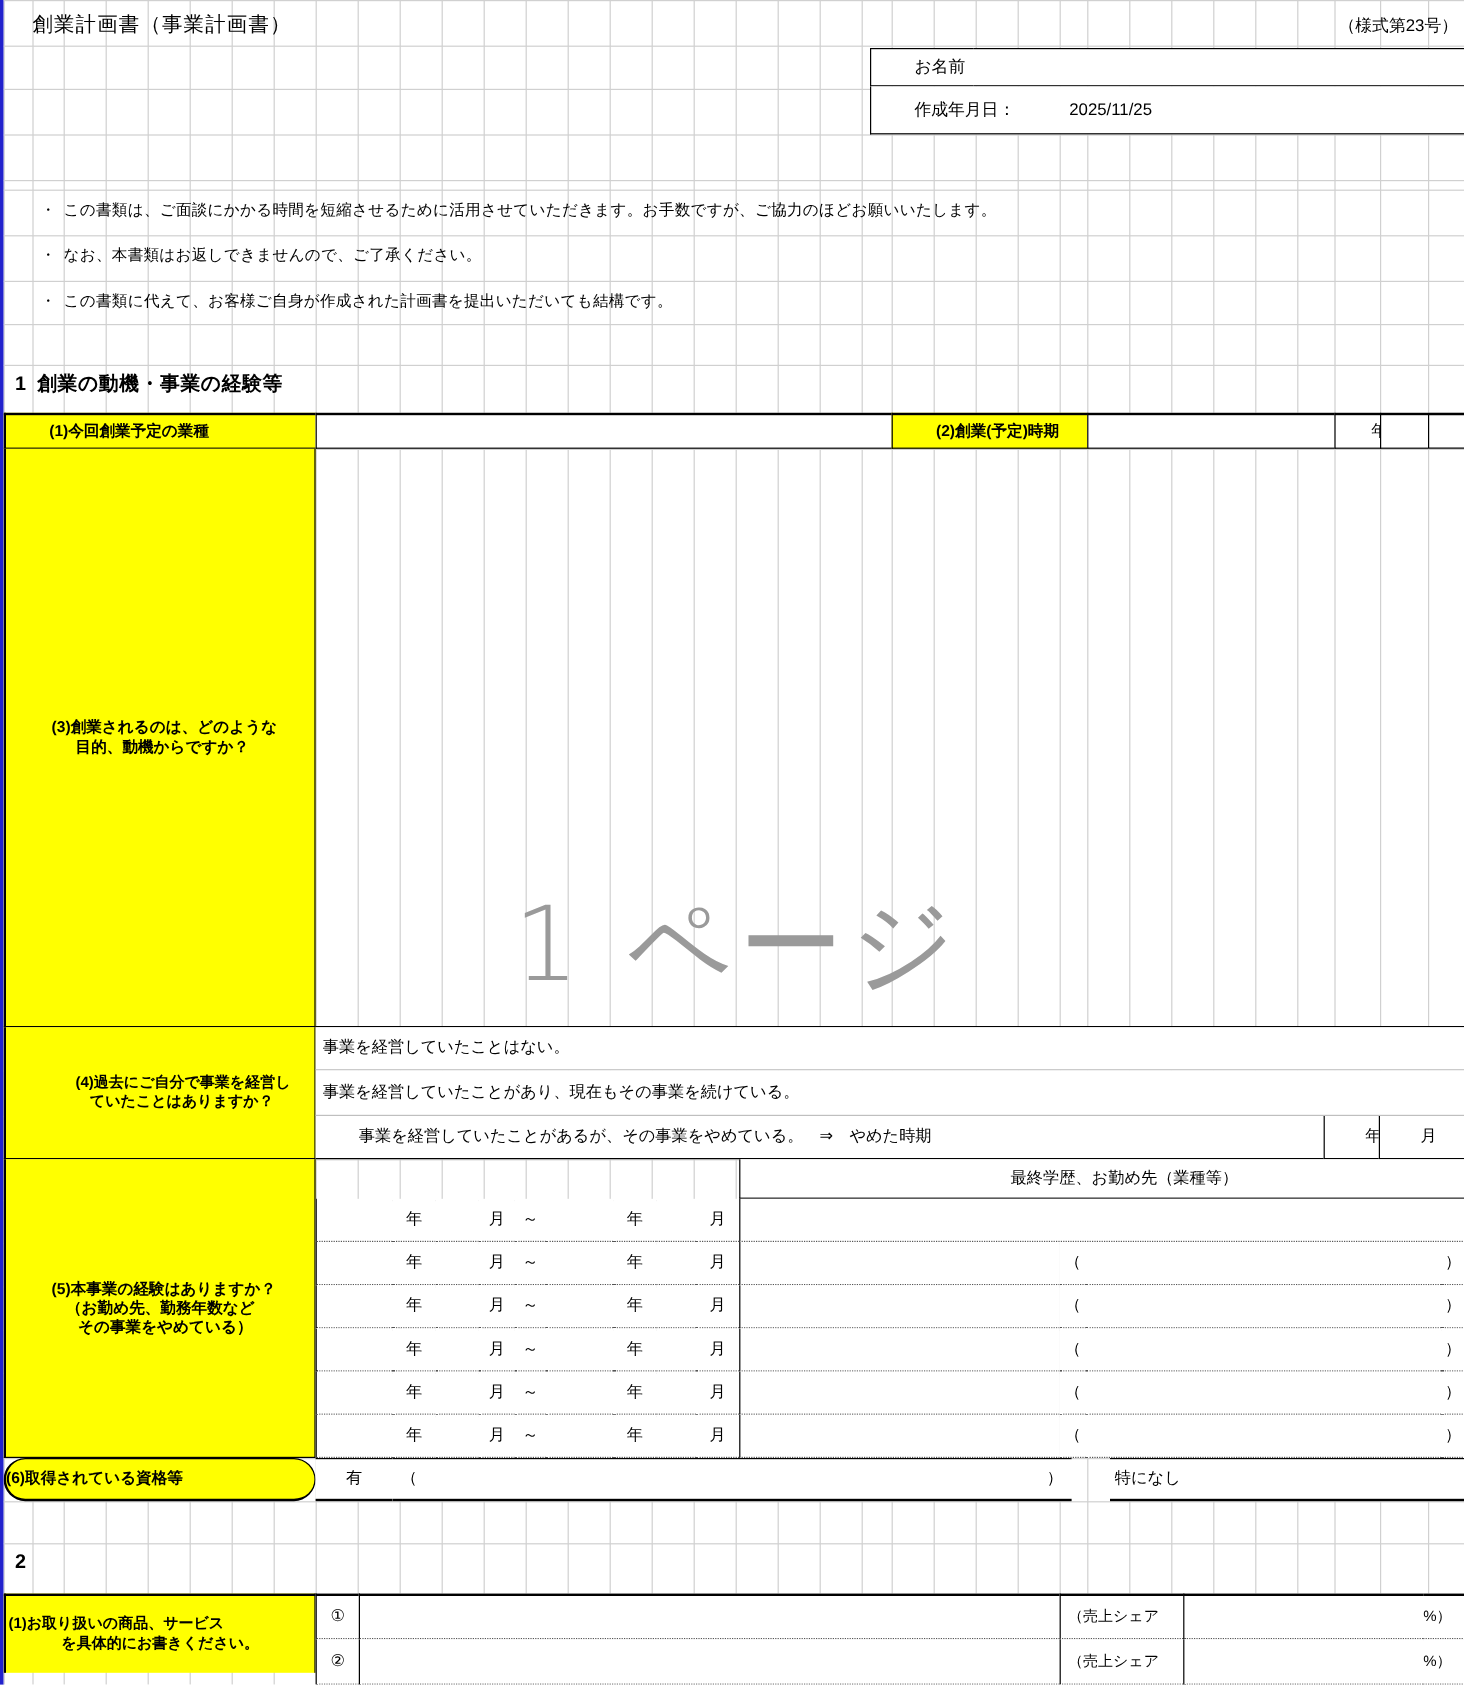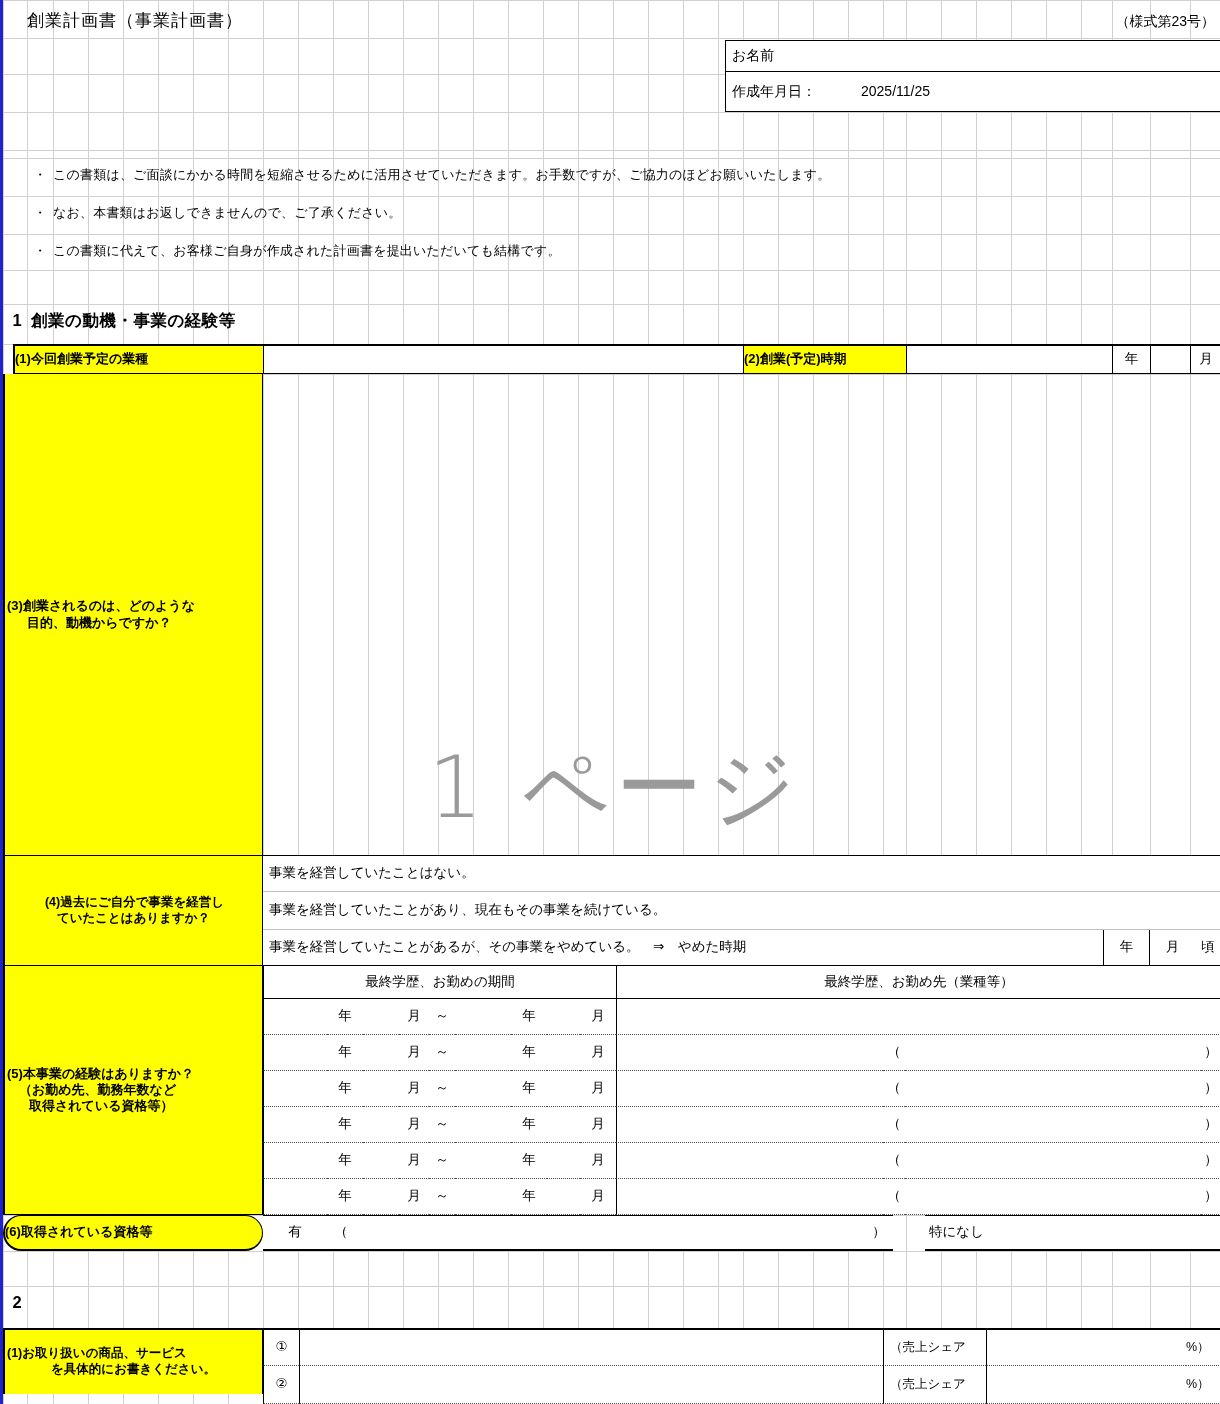--- a/index.html
+++ b/index.html
@@ -40,21 +40,21 @@
   .rgt { justify-content: flex-end; text-align: left; }
   .lft { justify-content: flex-start; }
   .pl4 { padding-left: 4px; }
   .pl6 { padding-left: 6px; }
   .pr4 { padding-right: 4px; }
   .pr6 { padding-right: 6px; }
   .col { flex-direction: column; justify-content: center; align-items: center; }
 
   
   .bt  { border-top: 1px solid #000; }
-  .bb  { border-bottom: 1px solid #000; }
+  .bb  { border-bottom: 1px solid #000; padding-left: 36px; }
   .bl  { border-left: 1px solid #000; }
   .br  { border-right: 1px solid #000; }
   .bt2 { border-top: 2px solid #000; }
   .bb2 { border-bottom: 2px solid #000; }
   .bl2 { border-left: 2px solid #000; }
   .br2 { border-right: 2px solid #000; }
   .bbd { border-bottom: 1px dotted #555; }
   .bbgray { border-bottom: 1px solid #bfbfbf; }
 
   .title {
@@ -190,21 +190,21 @@
 
   <div class="c bulletdot nobg ctr" style="left:24px; top:196px; width:26px; height:34px;">・</div>
   <div class="c bullet nobg lft" style="left:50px; top:196px; width:700px; height:34px;">なお、本書類はお返しできませんので、ご了承ください。</div>
 
   <div class="c bulletdot nobg ctr" style="left:24px; top:234px; width:26px; height:34px;">・</div>
   <div class="c bullet nobg lft" style="left:50px; top:234px; width:820px; height:34px;">この書類に代えて、お客様ご自身が作成された計画書を提出いただいても結構です。</div>
 
   <div class="c secnum nobg ctr" style="left:2px; top:304px; width:24px; height:32px;">1</div>
   <div class="c sec nobg lft" style="left:28px; top:304px; width:340px; height:32px;">創業の動機・事業の経験等</div>
 
-  <div class="c ylabel yel lft bt2 bb bl2" style="left:10px; top:344px; width:260px; height:30px;">(1)今回創業予定の業種</div>
+  <div class="c ylabel yel lft bt2 bb bl2" style="left:0px; top:344px; width:260px; height:30px;">(1)今回創業予定の業種</div>
   <div class="c f13 lft pl6 bt2 bb bl" style="left:260px; top:344px; width:480px; height:30px;"></div>
 
   <div class="c ylabel yel lft bt2 bb bl" style="left:740px; top:344px; width:163px; height:30px;">(2)創業(予定)時期</div>
   <div class="c f13 lft pl6 bt2 bb bl" style="left:903px; top:344px; width:206px; height:30px;"></div>
   <div class="c f13 ctr bt2 bb bl" style="left:1109px; top:344px; width:38px; height:30px;">年</div>
   <div class="c f13 lft pl6 bt2 bb bl" style="left:1147px; top:344px; width:40px; height:30px;"></div>
   <div class="c f13 ctr bt2 bb bl br2" style="left:1187px; top:344px; width:33px; height:30px;">月</div>
 
   <div class="c yel col bb bl2 br" style="left:0px; top:374px; width:260px; height:482px;">
     <div class="ylabel" style="width:100%; text-align:left; padding-left:2px;">(3)創業されるのは、どのような</div>
@@ -221,24 +221,23 @@
   <div class="c f13 lft pl6 bbgray br2" style="left:260px; top:892px; width:960px; height:38px;">事業を経営していたことがあり、現在もその事業を続けている。</div>
 
   <div class="c f13 lft pl6 bb" style="left:260px; top:930px; width:840px; height:36px;">事業を経営していたことがあるが、その事業をやめている。　⇒　やめた時期</div>
   <div class="c f13 ctr bb bl" style="left:1100px; top:930px; width:46px; height:36px;">年</div>
   <div class="c f13 ctr bb bl" style="left:1146px; top:930px; width:46px; height:36px;">月</div>
   <div class="c f13 ctr bb br2" style="left:1192px; top:930px; width:28px; height:36px;">頃</div>
 
   <div class="c yel col bb bl2 br" style="left:0px; top:966px; width:260px; height:249px;">
     <div class="ylabel" style="width:100%; text-align:left; padding-left:2px;">(5)本事業の経験はありますか？</div>
     <div class="ylabel" style="width:100%; text-align:left; padding-left:14px;">（お勤め先、勤務年数など</div>
-    <div class="ylabel" style="width:100%; text-align:left; padding-left:24px;">取得されている資格等）</div>
+    <div class="ylabel" style="width:100%; text-align:left; padding-left:24px;">その事業をやめている）</div>
   </div>
 
-  <div class="c f13 ctr bb bl" style="left:260px; top:966px; width:353px; height:33px;">最終学歴、お勤めの期間</div>
   <div class="c f13 ctr bb bl br2" style="left:613px; top:966px; width:607px; height:33px;">最終学歴、お勤め先（業種等）</div>
 
   <div id="q5-rows">
       <div class="c f13 ctr bl bbd" style="left: 260px; top: 999px; width: 64px; height: 36px;"></div>
       <div class="c f13 ctr bbd" style="left: 324px; top: 999px; width: 36px; height: 36px;">年</div>
       <div class="c f13 ctr bbd" style="left: 360px; top: 999px; width: 36px; height: 36px;"></div>
       <div class="c f13 ctr bbd" style="left: 396px; top: 999px; width: 30px; height: 36px;">月</div>
       <div class="c f13 ctr bbd" style="left: 426px; top: 999px; width: 26px; height: 36px;">～</div>
       <div class="c f13 ctr bbd" style="left: 452px; top: 999px; width: 56px; height: 36px;"></div>
       <div class="c f13 ctr bbd" style="left: 508px; top: 999px; width: 36px; height: 36px;">年</div>

